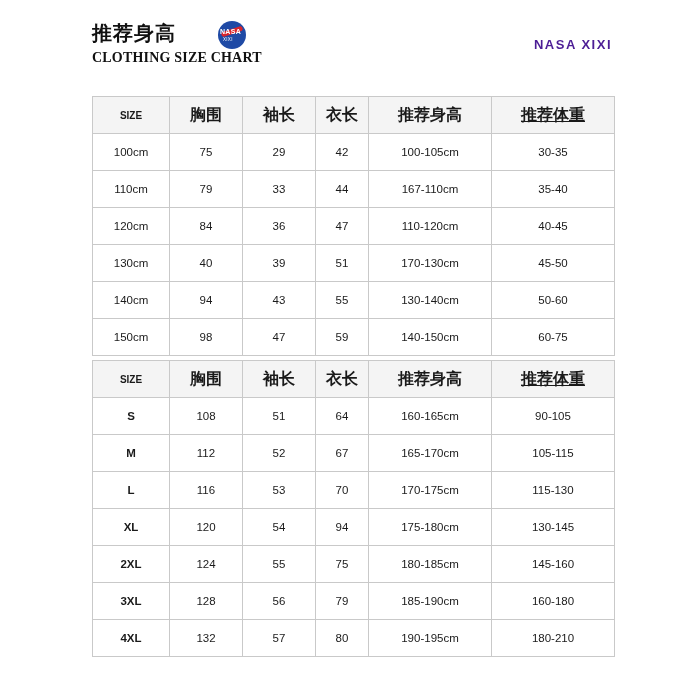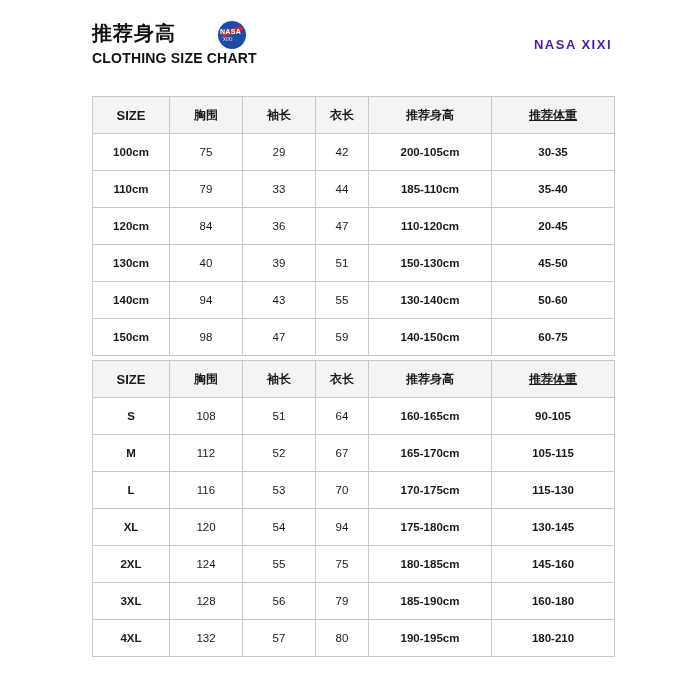--- a/index.html
+++ b/index.html
@@ -91,21 +91,21 @@
     font-family: "Liberation Sans", sans-serif;
   }
   .title-en {
     position: absolute;
     left: 0;
     top: 30px;
     font-size: 14px;
     font-weight: bold;
     color: #111;
     letter-spacing: 0.2px;
-    font-family: Liberation Sans, sans-serif;
+    font-family: Liberation Serif, serif;
     white-space: nowrap;
     text-align: right;
   }
   .brand-watermark {
     position: absolute;
     right: 0;
     top: 17px;
     font-size: 13px;
     font-weight: bold;
     color: #4c1d95;
@@ -134,36 +134,36 @@
     text-align: center;
     vertical-align: middle;
     font-size: 11.5px;
     color: #1a1a1a;
     font-family: "Liberation Sans", sans-serif;
     padding: 0;
   }
   table.size-table thead td {
     background: #f4f4f4;
     font-weight: bold;
-    font-size: 13px;
+    font-size: 10px;
     height: 36px;
   }
   table.size-table thead td.cn {
     font-family: "DejaVu Sans", sans-serif;
     font-weight: bold;
-    font-size: 12px;
+    font-size: 16px;
   }
   table.size-table tbody td {
     background: #ffffff;
   }
   table.size-table tbody td.first {
     font-weight: bold;
   }
   table.size-table tbody td.bold {
-    font-weight: bold;
+    font-weight: normal;
   }
   .c0 { width: 76px; }
   .c1 { width: 72px; }
   .c2 { width: 72px; margin-top: 34px; }
   .c3 { width: 52px; margin-top: 16px; }
   .c4 { width: 122px; }
   .c5 { width: 122px; text-decoration: underline; }
 </style>
 </head>
 <body>
@@ -194,45 +194,45 @@
           <td class="c4 cn">推荐身高</td>
           <td class="c5 cn">推荐体重</td>
         </tr>
       </thead>
       <tbody>
         <tr>
           <td class="first bold">100cm</td>
           <td>75</td>
           <td>29</td>
           <td>42</td>
-          <td class="bold">200-105cm</td>
+          <td class="bold">100-105cm</td>
           <td class="bold">30-35</td>
         </tr>
         <tr>
           <td class="first bold">110cm</td>
           <td>79</td>
           <td>33</td>
           <td>44</td>
-          <td class="bold">185-110cm</td>
+          <td class="bold">167-110cm</td>
           <td class="bold">35-40</td>
         </tr>
         <tr>
           <td class="first bold">120cm</td>
           <td>84</td>
           <td>36</td>
           <td>47</td>
           <td class="bold">110-120cm</td>
-          <td class="bold">20-45</td>
+          <td class="bold">40-45</td>
         </tr>
         <tr>
           <td class="first bold">130cm</td>
           <td>40</td>
           <td>39</td>
           <td>51</td>
-          <td class="bold">150-130cm</td>
+          <td class="bold">170-130cm</td>
           <td class="bold">45-50</td>
         </tr>
         <tr>
           <td class="first bold">140cm</td>
           <td>94</td>
           <td>43</td>
           <td>55</td>
           <td class="bold">130-140cm</td>
           <td class="bold">50-60</td>
         </tr>

